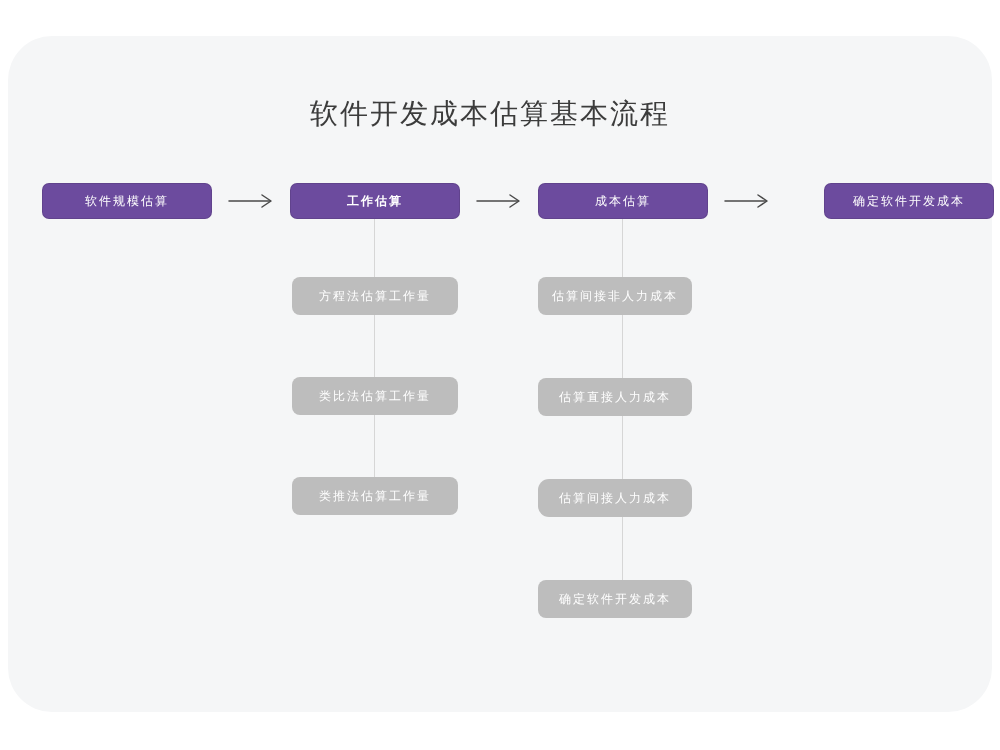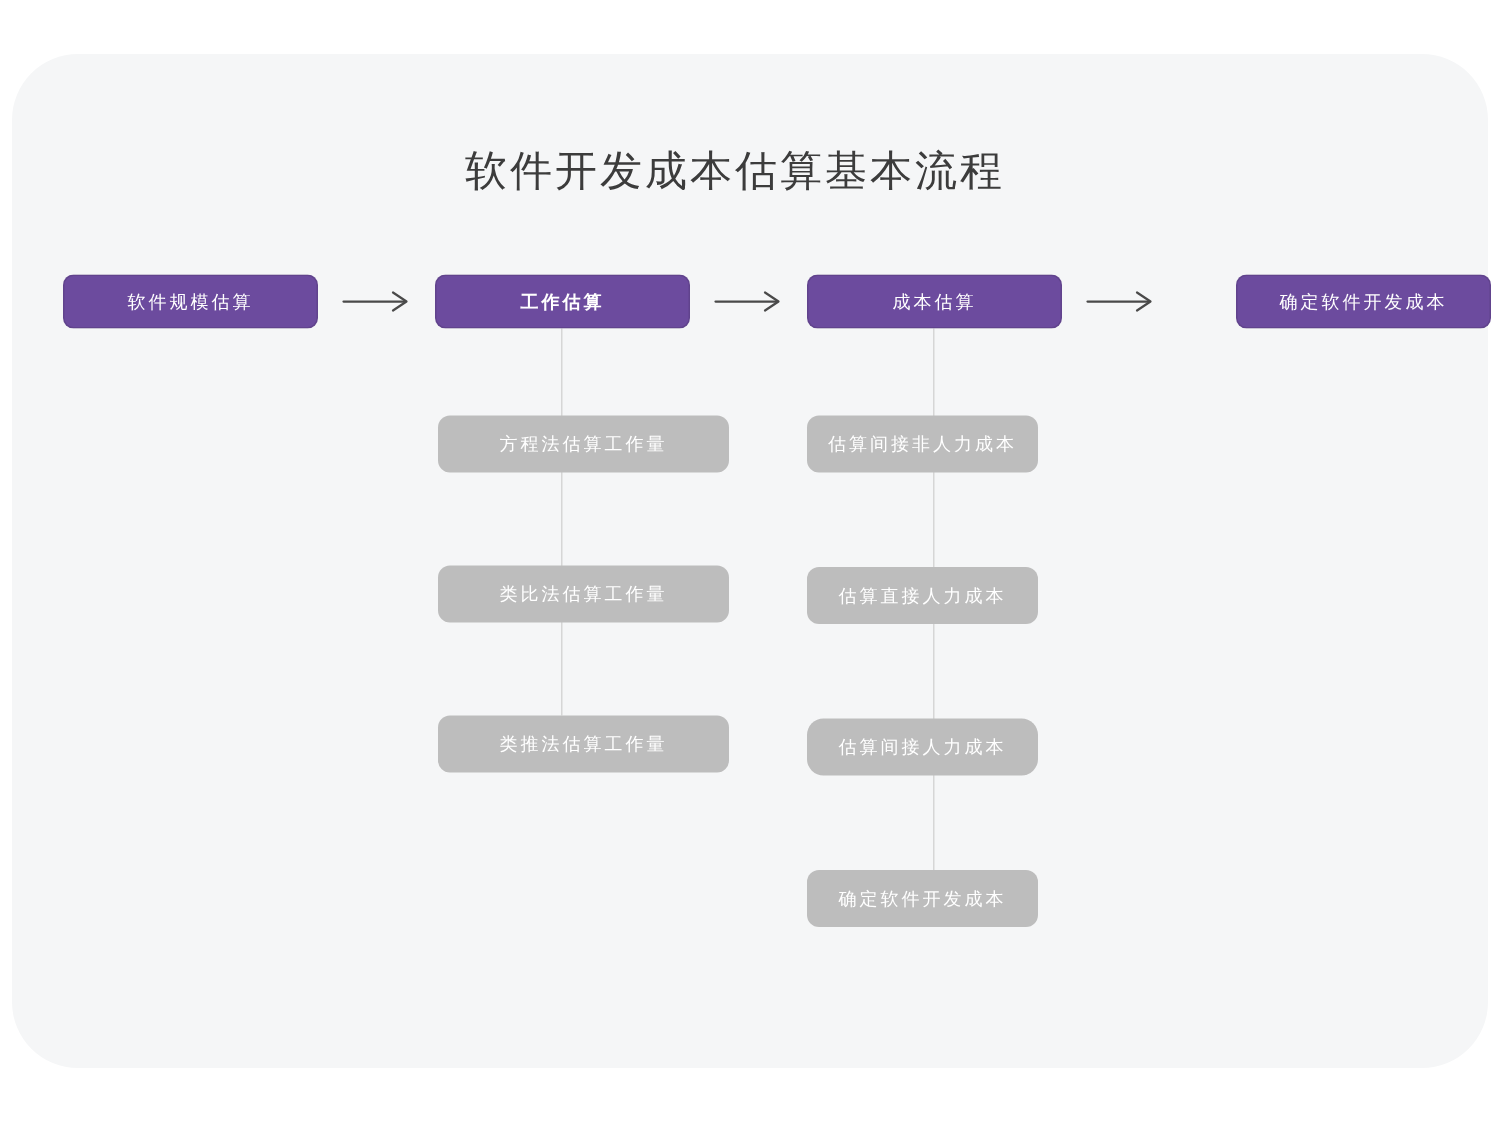--- a/index.html
+++ b/index.html
@@ -37,21 +37,21 @@
   }
   .m1 { left: 42px; }
   .m2 { left: 290px; font-weight: bold; }
   .m3 { left: 538px; }
   .m4 { left: 824px; }
   .sub {
     height: 38px;
     background: var(--node-gray, #bdbdbd);
     border-radius: 8px;
   }
-  .col-work { left: 292px; width: 194px; }
+  .col-work { left: 292px; width: 166px; }
   .col-cost { left: 538px; width: 154px; }
   .t1 { top: 277px; }
   .t2 { top: 377px; }
   .t3 { top: 477px; }
   .u1 { top: 277px; }
   .u2 { top: 378px; }
   .u3 { top: 479px; border-radius: 11px; }
   .u4 { top: 580px; }
   .vline {
     position: absolute; width: 1px; z-index: 1;

